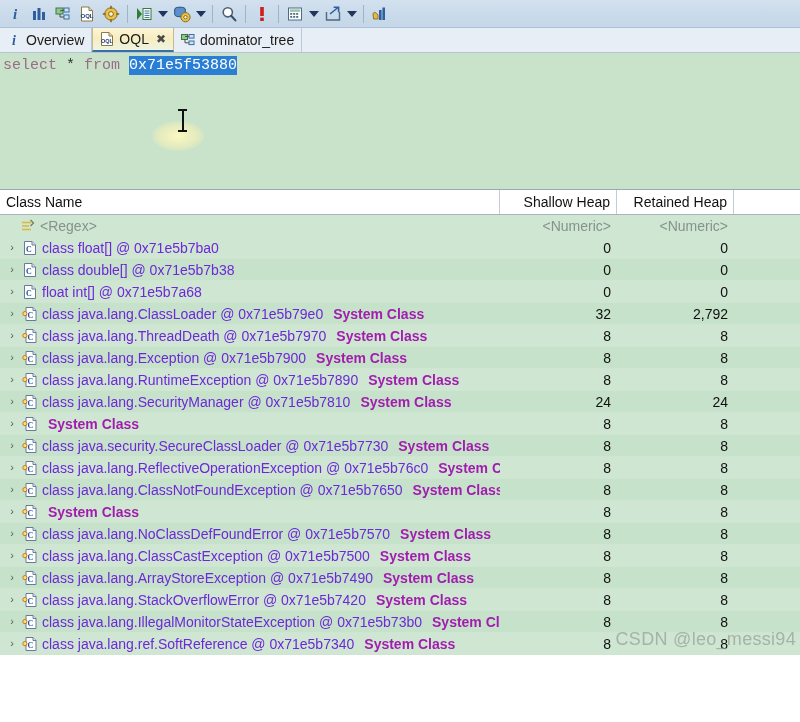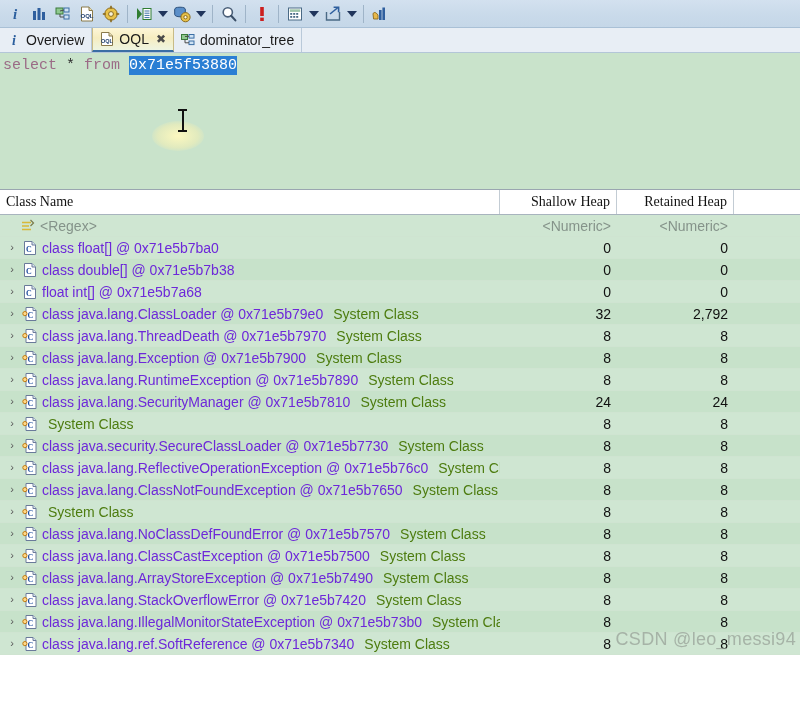--- a/index.html
+++ b/index.html
@@ -114,21 +114,20 @@
   .table-wrap { position: relative; background: #ffffff; }
   .thead {
     display: flex;
     height: 26px;
     background: #ffffff;
     border-top: 1px solid #9aa6b0;
     border-bottom: 1px solid #a8b4be;
     box-sizing: border-box;
     font-size: 14px;
     color: #111;
-    font-family: Liberation Serif, serif;
   }
   .th {
     display: flex; align-items: center;
     box-sizing: border-box;
     border-right: 1px solid #c3ccd4;
     padding: 0 6px;
     overflow: hidden;
     white-space: nowrap;
   }
   .th.name  { width: 500px; justify-content: flex-start; }
@@ -158,21 +157,21 @@
   .cell.num  { width: 117px; justify-content: flex-end; }
   .cell.tail { width: 66px; }
 
   .chev {
     width: 12px; flex: 0 0 auto;
     color: #5a5a5a; font-size: 11px;
     text-align: center; line-height: 1;
   }
   .rico { width: 16px; height: 16px; flex: 0 0 auto; }
   .clsname { color: #6d28d9; }
-  .sysclass { color: #4d7c0f; font-weight: normal; margin-left: 6px; }
+  .sysclass { color: #a21caf; font-weight: bold; margin-left: 6px; }
   .filter-ico { width: 16px; height: 16px; flex: 0 0 auto; margin-left: 14px; }
   .filter-txt { color: #85938a; }
 
   .watermark {
     position: absolute;
     right: 4px; bottom: 5px;
     font-size: 18px;
     color: rgba(150,160,150,0.72);
     letter-spacing: 0.3px;
     pointer-events: none;

